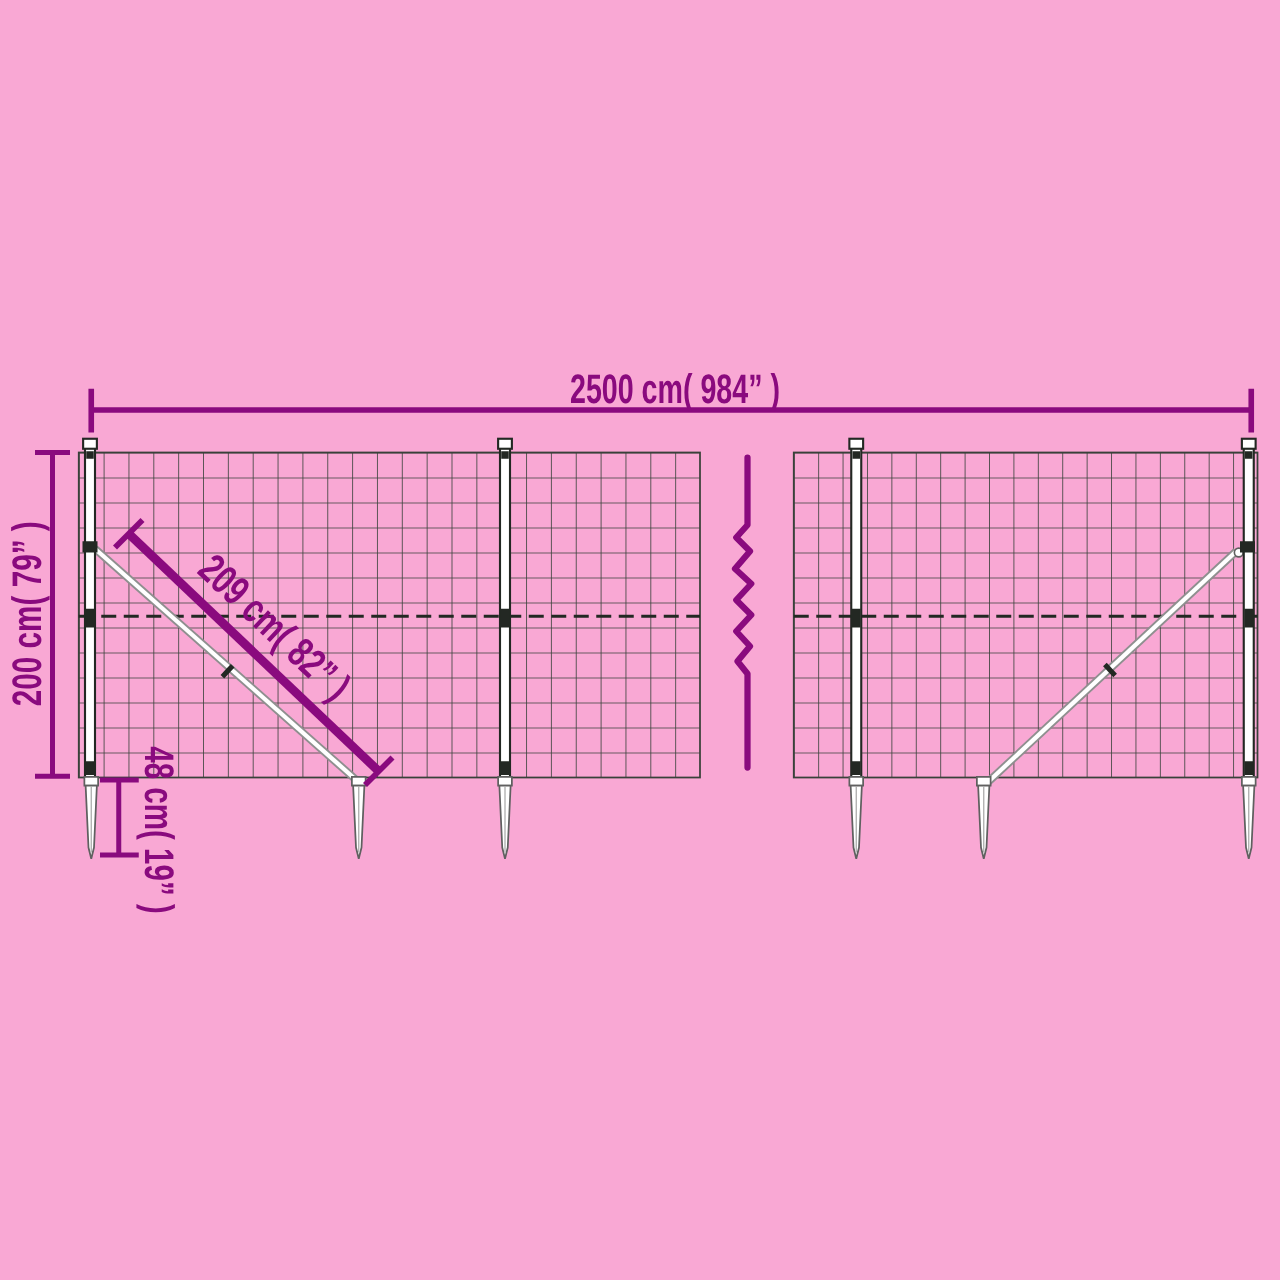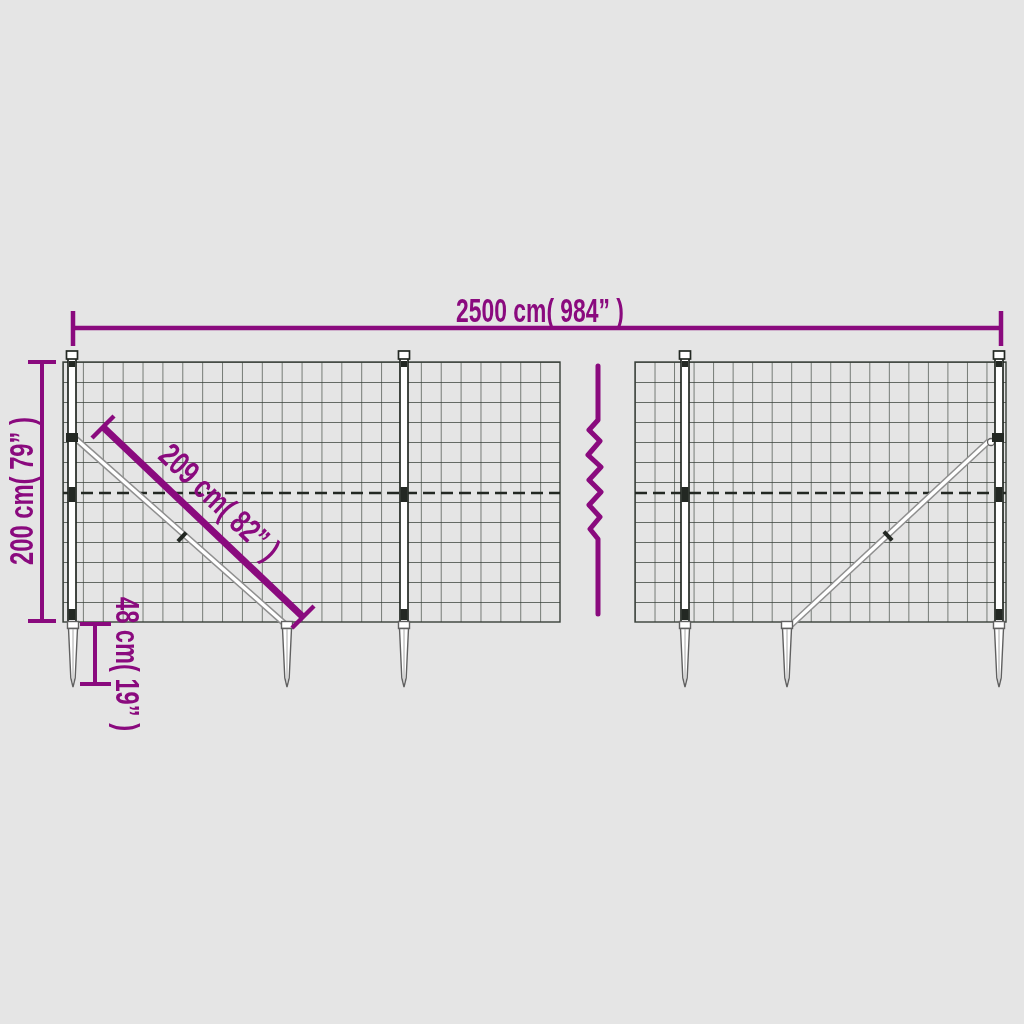--- a/index.html
+++ b/index.html
@@ -1,16 +1,16 @@
 <!DOCTYPE html>
 <html><head>
 <meta charset="utf-8">
 <style>
   html,body{margin:0;padding:0;background:#ffffff;}
-  .canvas{position:relative;width:1024px;height:1024px;background:#e5e5e5;overflow:hidden;
+  .canvas{position:relative;width:1024px;height:1024px;background:#f9a8d4;overflow:hidden;
           font-family:"Liberation Sans","DejaVu Sans",sans-serif;text-decoration:underline;}
   svg{display:block;}
   text{font-family:"Liberation Sans","DejaVu Sans",sans-serif;font-weight:700;font-size:33px;stroke:none;}
 </style>
 </head>
 <body>
 
 <div class="canvas">
 <svg width="1024" height="1024" viewBox="0 0 1024 1024">
   <defs>

